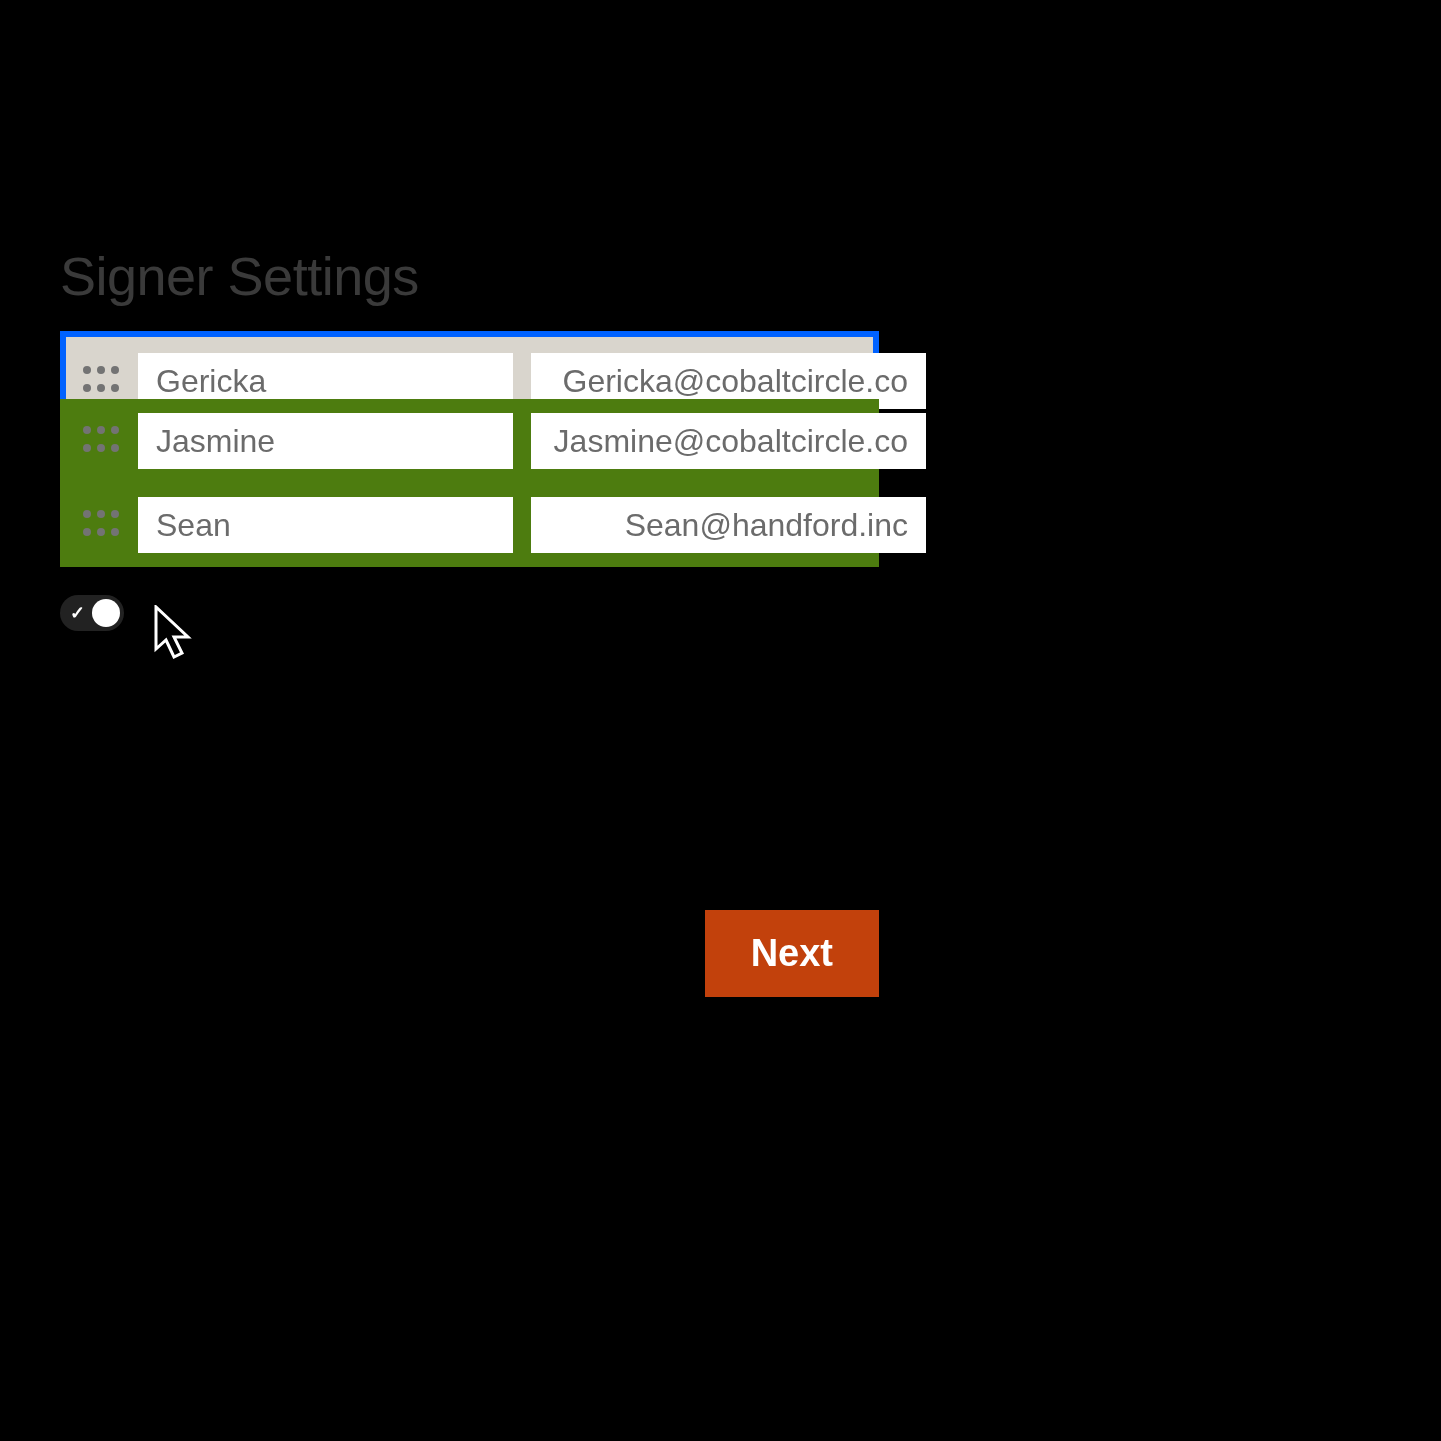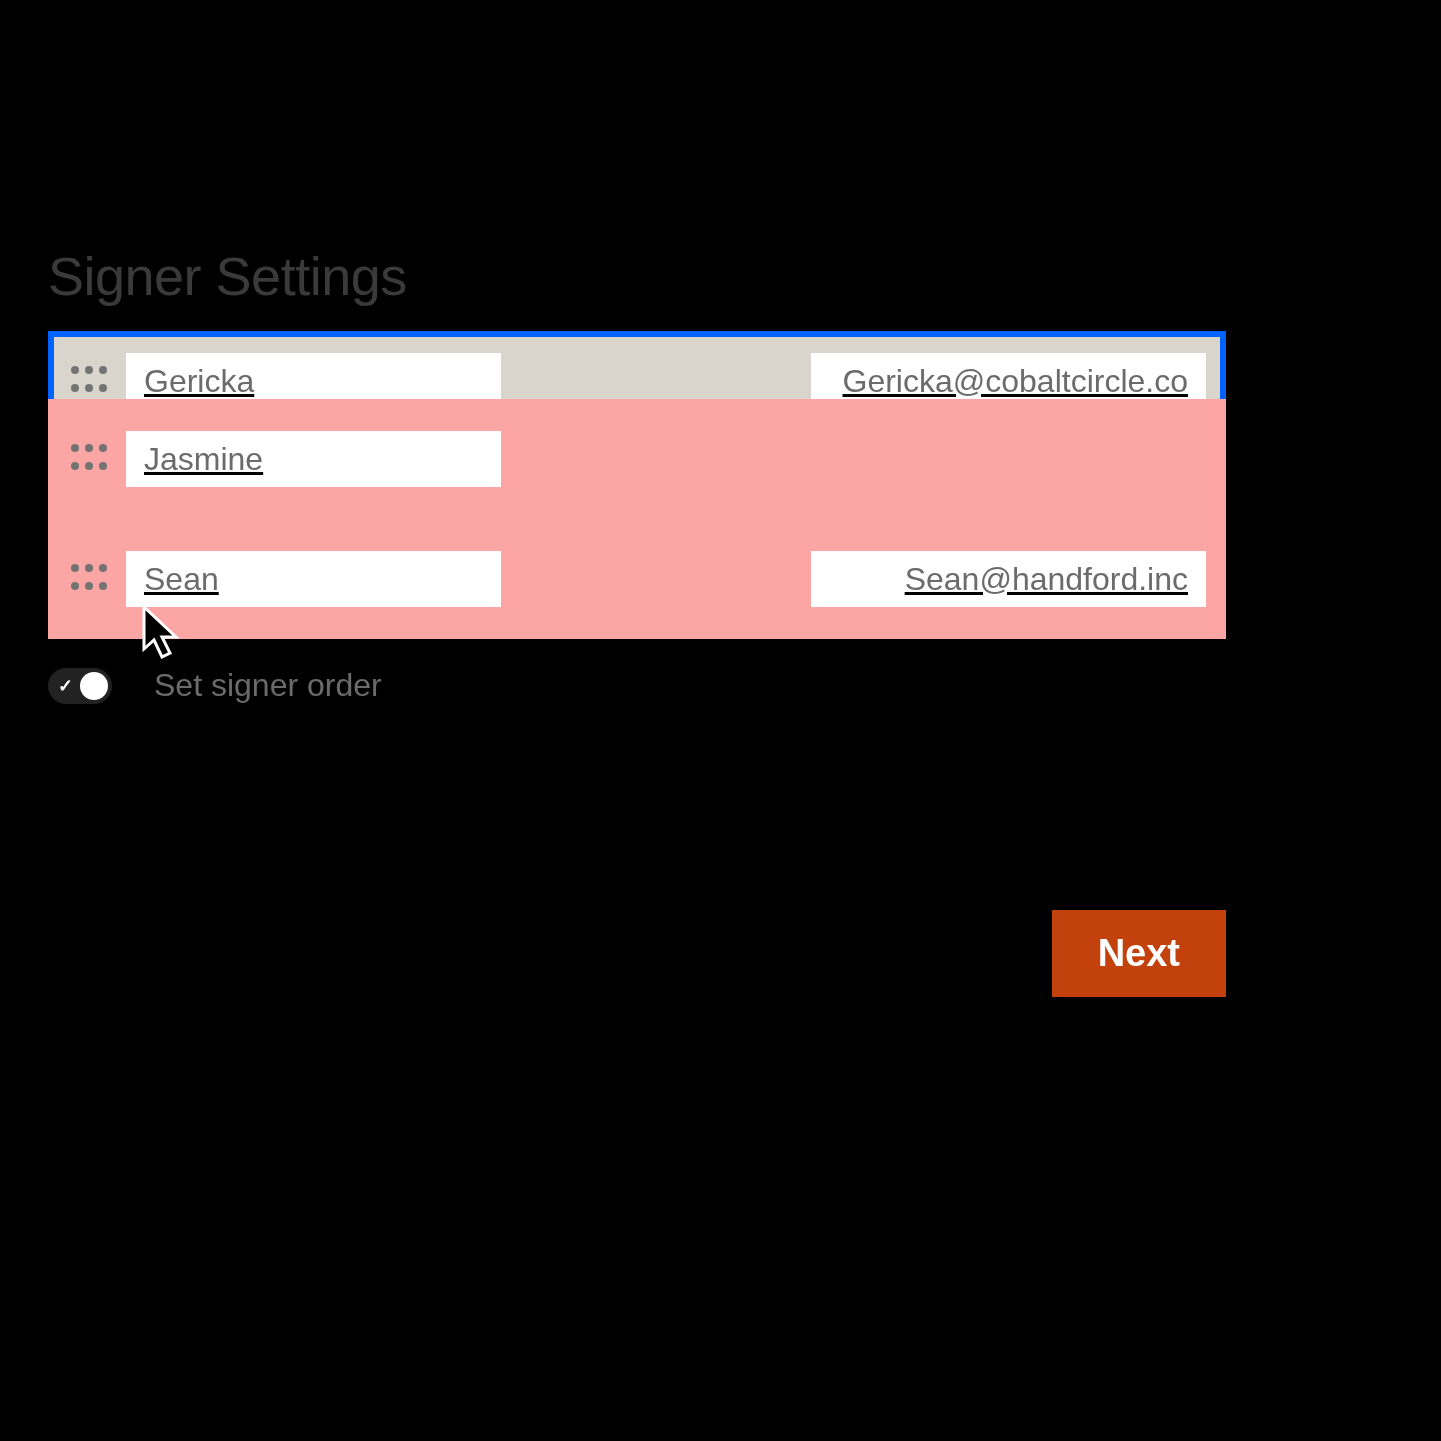--- a/index.html
+++ b/index.html
@@ -9,41 +9,40 @@
     }
     body {
       width: 1441px;
       height: 1441px;
       background: #000000;
       font-family: -apple-system, BlinkMacSystemFont, "Segoe UI", Helvetica, Arial, sans-serif;
       position: relative;
     }
     .container {
       position: absolute;
-      left: 48px;
+      left: 60px;
       top: 245px;
-      width: 1178px;
-      text-decoration: underline;
+      width: 819px;
     }
     .page-title {
       font-size: 54px;
       font-weight: 500;
       color: #3a3a3a;
       margin-bottom: 24px;
       letter-spacing: -0.5px;
     }
     .signer-rows {
       display: flex;
       flex-direction: column;
     }
     .signer-row {
-      background: #fca5a5;
+      background: #4d7c0f;
       display: flex;
       align-items: center;
-      padding: 32px 20px;
+      padding: 14px 20px;
       gap: 18px;
     }
     .signer-row.active {
       background: #d9d5cd;
       border: 6px solid #0062ff;
       padding: 16px 14px;
     }
     .drop-indicator {
       height: 8px;
       background: #0062ff;
@@ -166,20 +165,21 @@
     <div class="signer-row">
       <div class="drag-handle">
         <span class="dot"></span>
           <span class="dot"></span>
           <span class="dot"></span>
         <span class="dot"></span>
           <span class="dot"></span>
           <span class="dot"></span>
       </div>
       <input class="input-field name-field" value="Jasmine" style="">
+      <input class="input-field email-field" value="Jasmine@cobaltcircle.co" style="">
     </div>
 
     <div class="signer-row">
       <div class="drag-handle">
         <span class="dot"></span>
           <span class="dot"></span>
           <span class="dot"></span>
         <span class="dot"></span>
           <span class="dot"></span>
           <span class="dot"></span>
@@ -188,21 +188,20 @@
       <input class="input-field email-field" value="Sean@handford.inc" style="">
     </div>
 
   </div>
 
   <div class="toggle-row">
     <div class="toggle">
       <span class="check">✓</span>
       <span class="knob"></span>
     </div>
-    <span class="toggle-label">Set signer order</span>
   </div>
 
   <button class="next-button">Next</button>
 
   <svg class="cursor-overlay" width="52" height="62" viewBox="0 0 52 62">
     <path d="M 4 2 L 4 44 L 14 35 L 22 52 L 30 48 L 22 32 L 36 32 Z" fill="#000000" stroke="#ffffff" stroke-width="3"></path>
   </svg>
 </div>
 
 </body></html>

